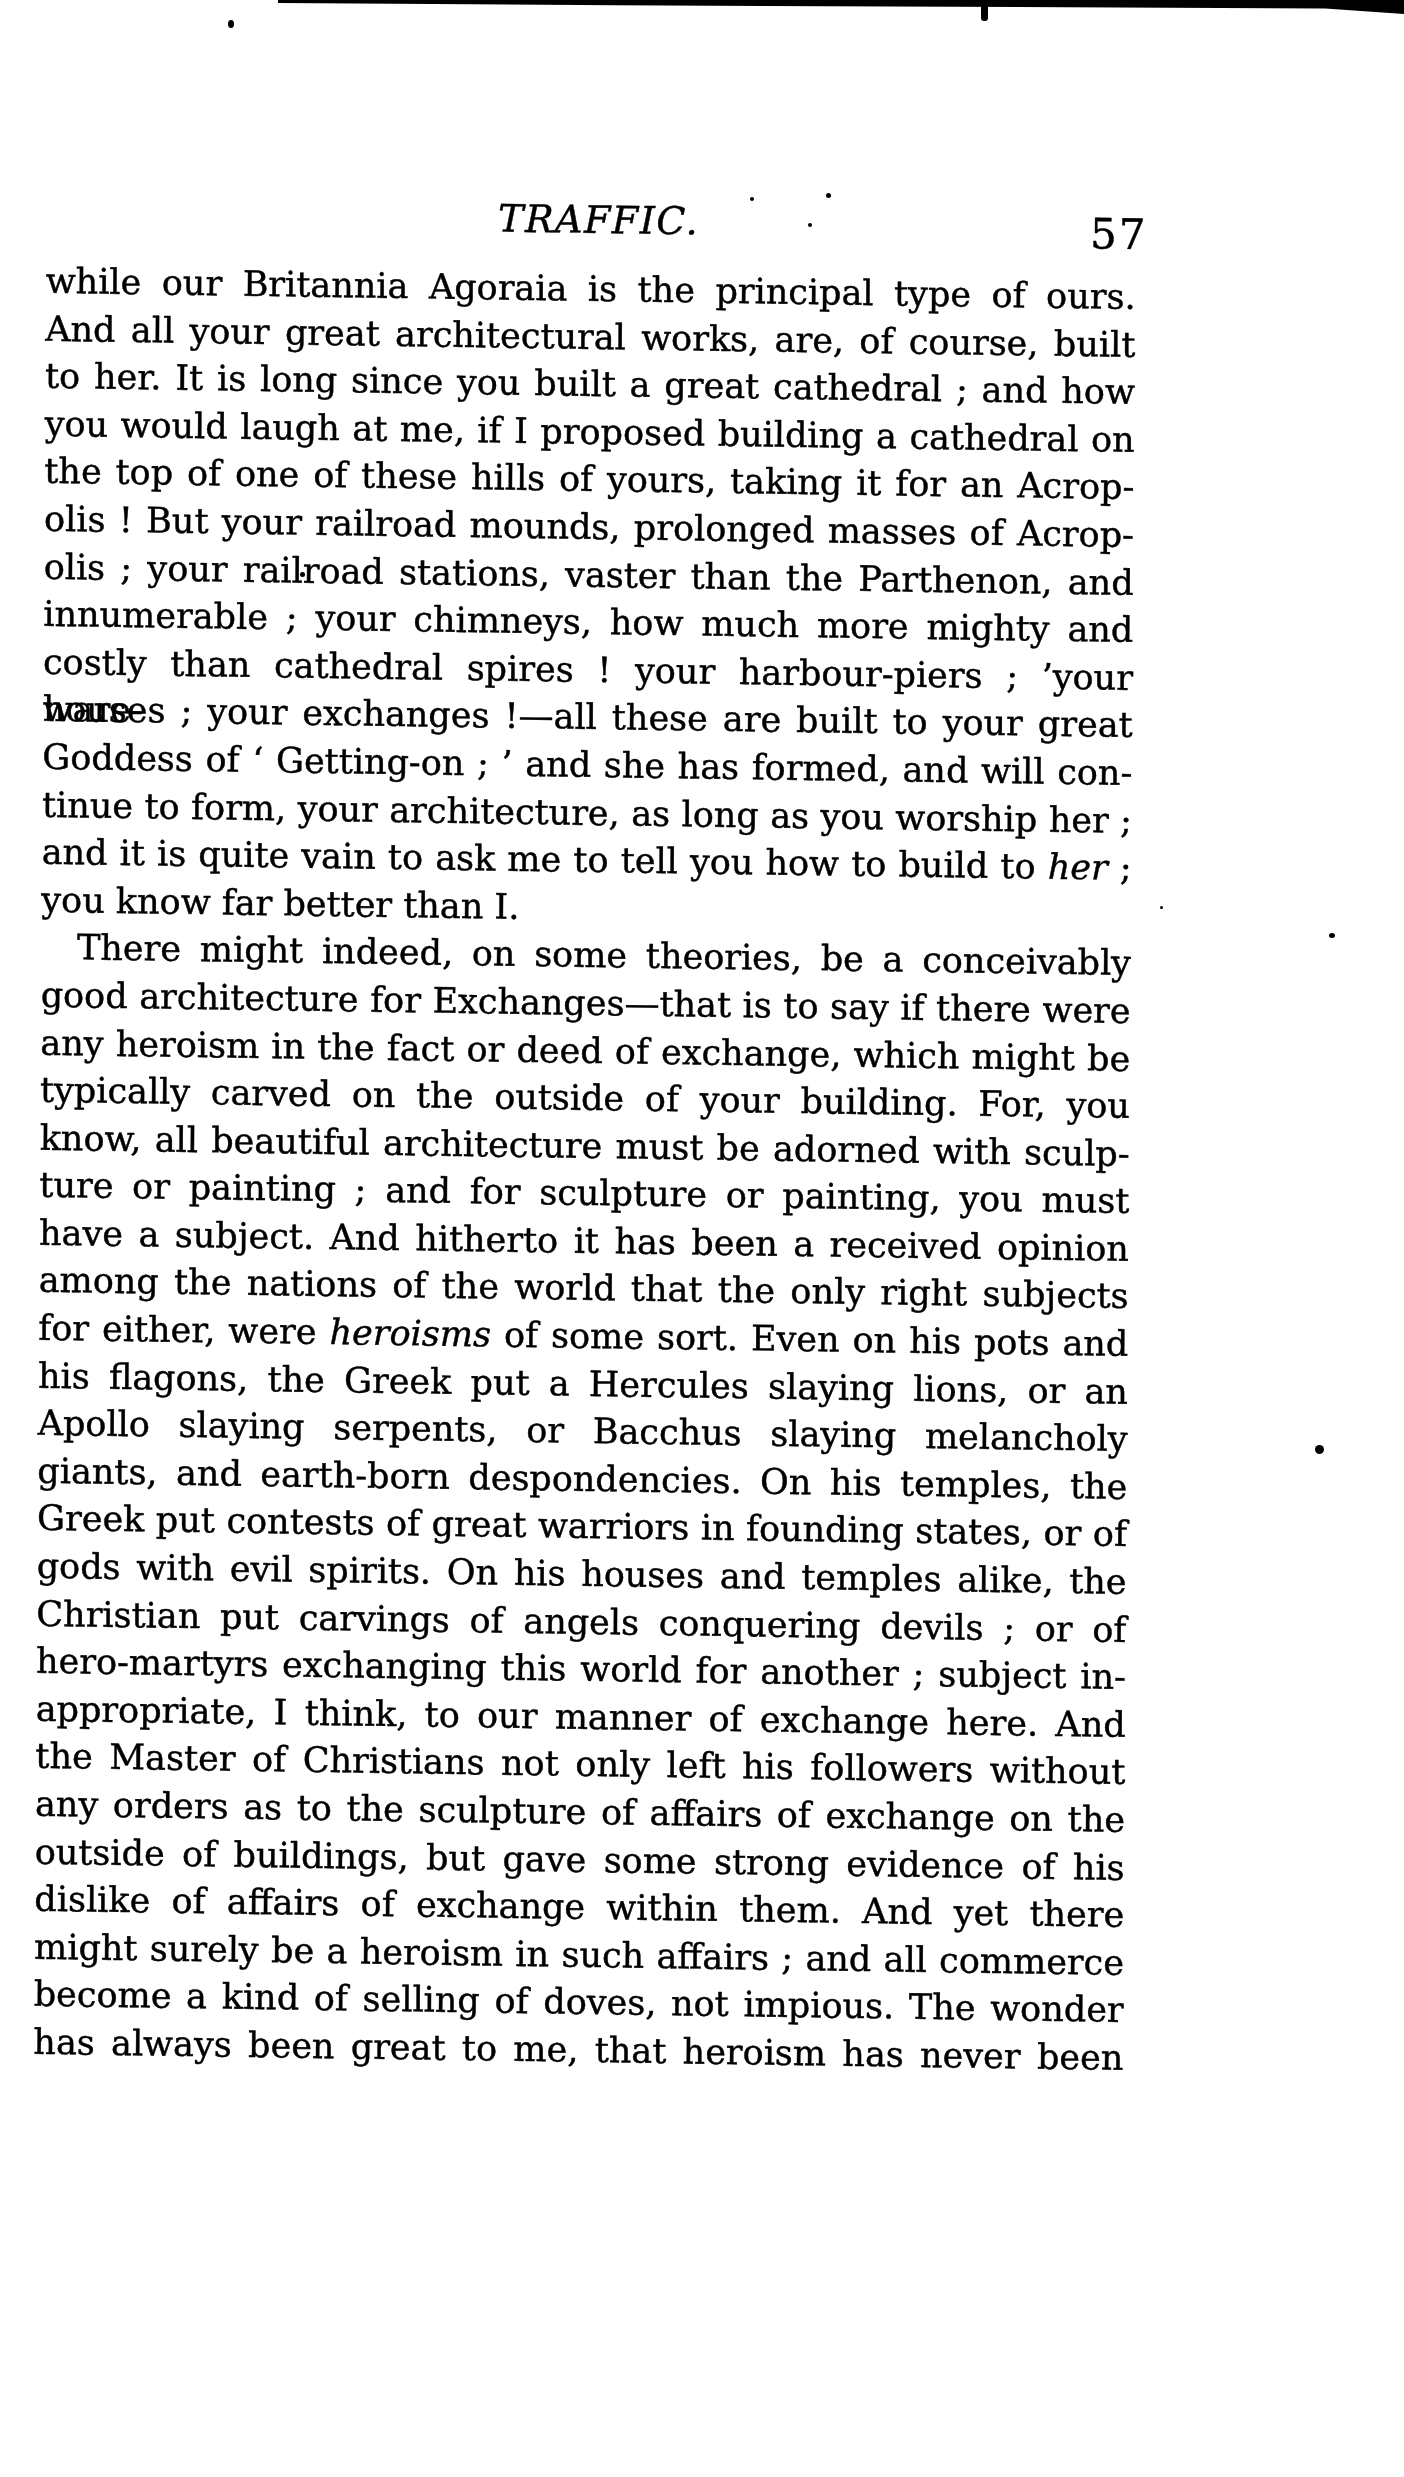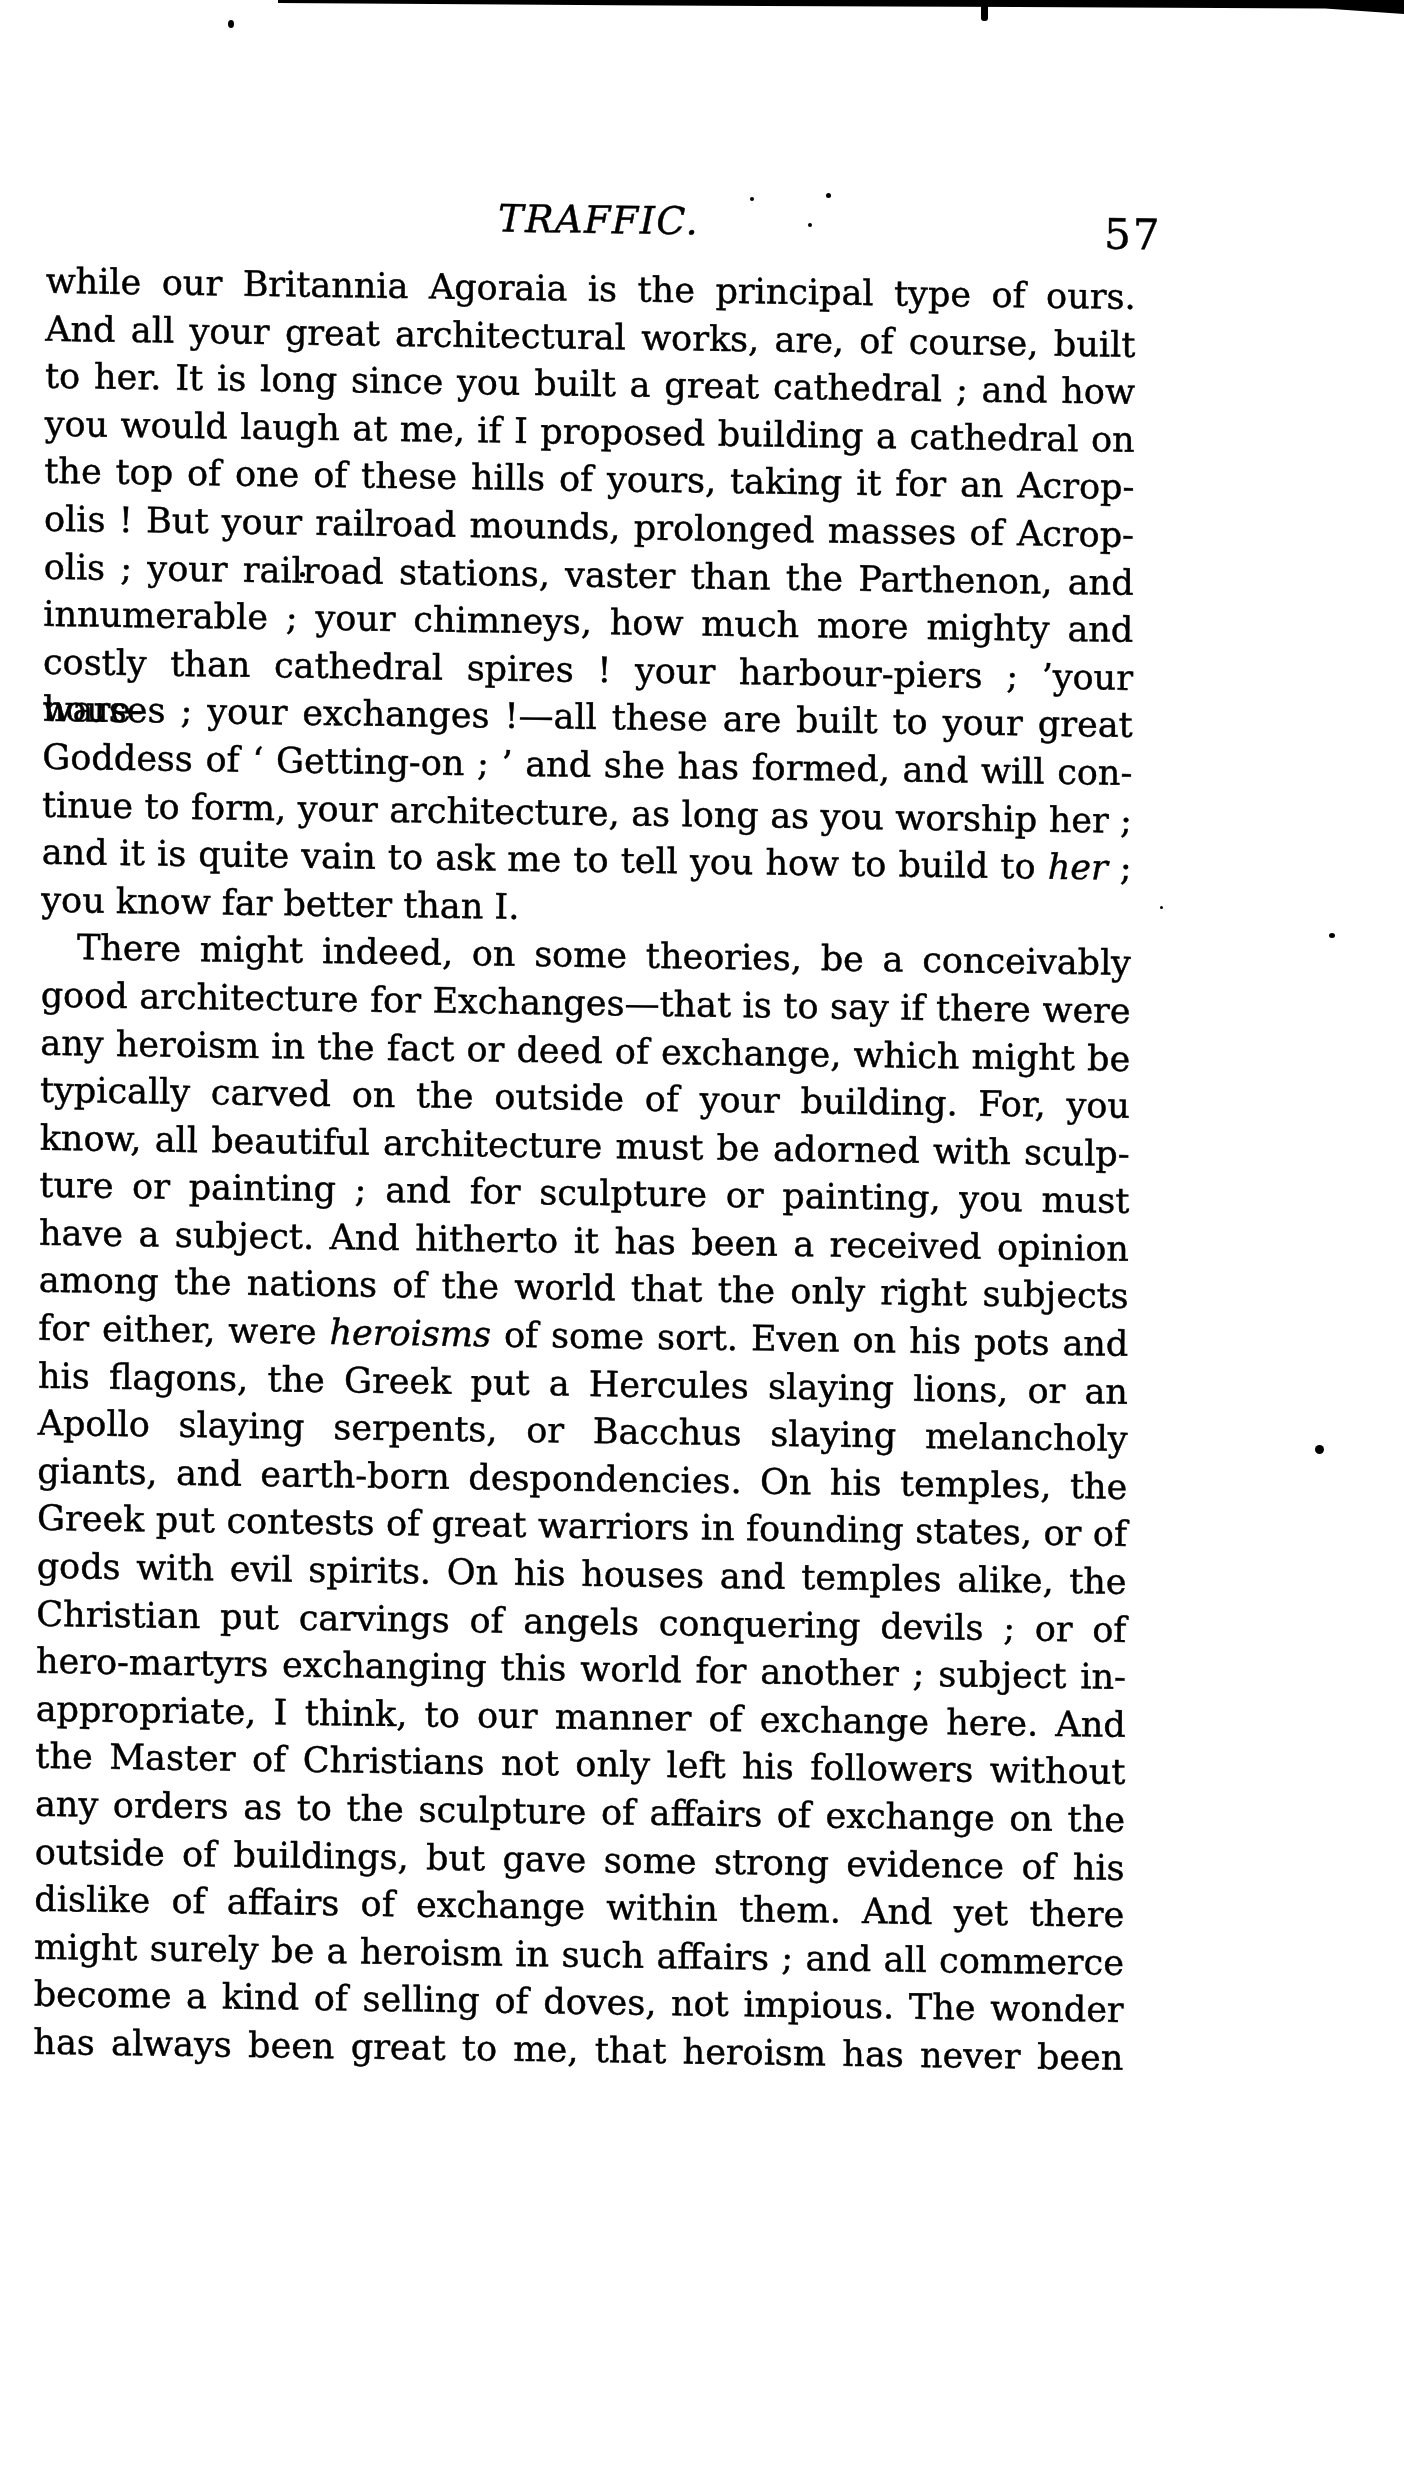--- a/index.html
+++ b/index.html
@@ -17,21 +17,21 @@
     position:absolute;left:0;top:0;right:0;bottom:0;
     transform:rotate(0.4deg) skewY(0.45deg);
     transform-origin:60px 240px;
   }
   .h-title{
     position:absolute;left:498px;top:190px;
     font-style:italic;font-size:38px;letter-spacing:1.5px;
   }
   .h-num{
     position:absolute;left:1090px;top:194px;
-    font-size:42px;letter-spacing:2px;margin-left:14px;
+    font-size:42px;letter-spacing:2px;
   }
   .bodytext{
     position:absolute;left:46px;top:258px;width:1090px;
     font-size:35px;line-height:47.6px;
   }
   .tl{
     text-align:justify;
     text-align-last:justify;
     height:47.6px;
     overflow:visible;

